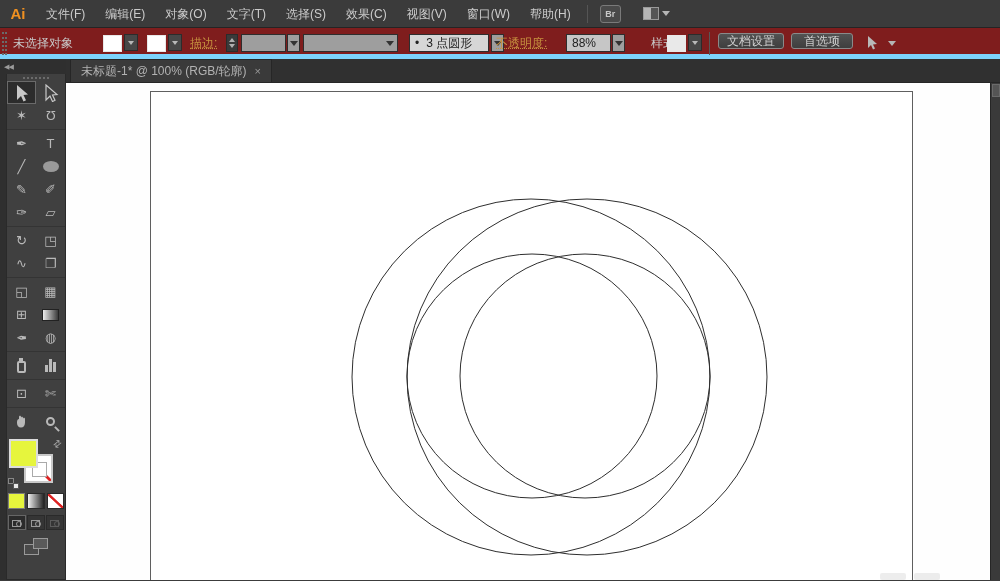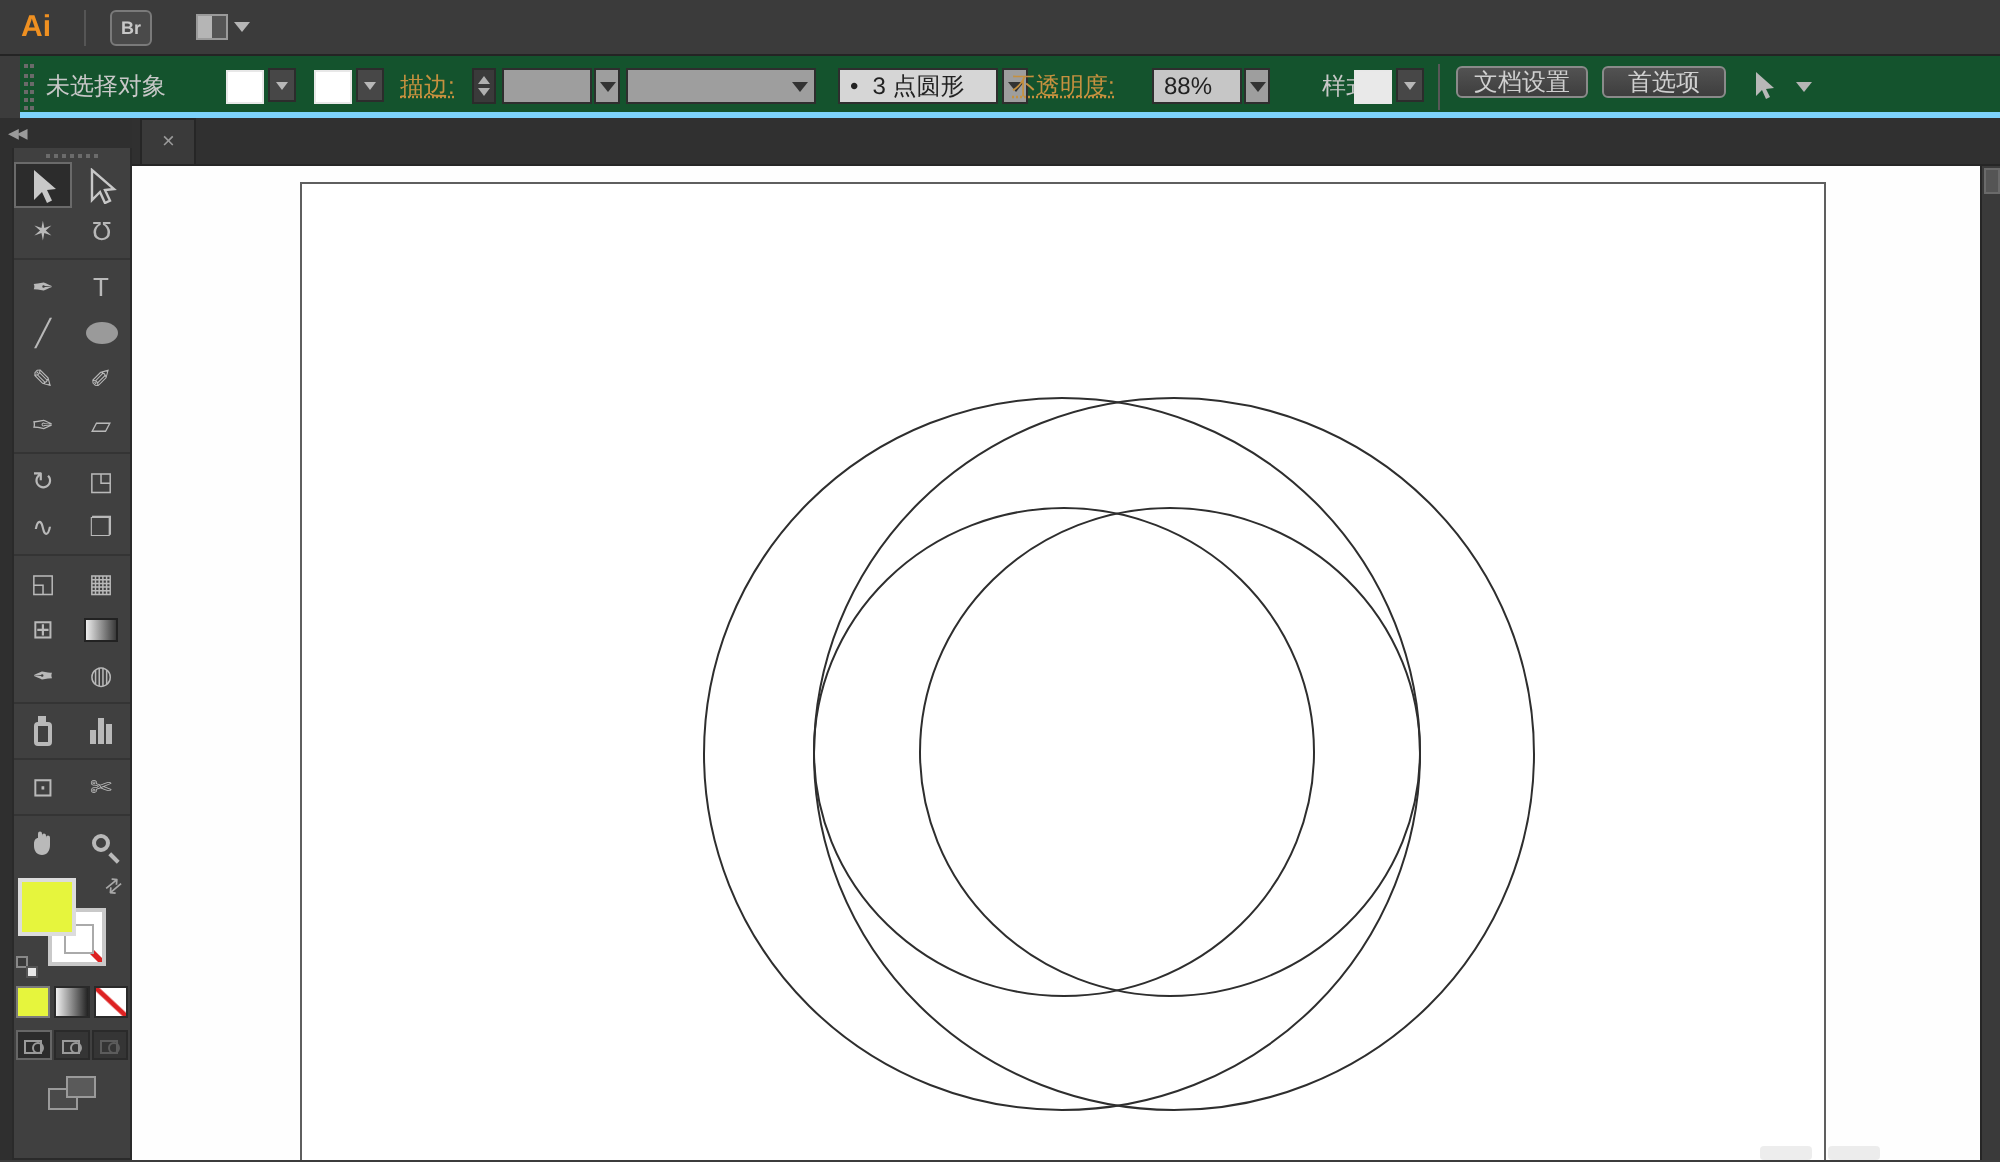--- a/index.html
+++ b/index.html
@@ -12,21 +12,21 @@
   .ai-logo { width:36px; text-align:center; font-weight:bold; font-size:15px; color:#ef9021; }
   .menu-item { padding:0 10px; font-size:12px; color:#cccccc; line-height:28px; cursor:default; }
   .menu-sep { width:1px; height:18px; background:#555; margin:0 6px; }
   .br-btn { width:21px; height:18px; margin-left:6px; border:1px solid #7a7a7a; border-radius:3px; background:#4a4a4a; color:#c8c8c8; font-size:9px; font-weight:bold; display:flex; align-items:center; justify-content:center; }
   .arrange-btn { display:flex; align-items:center; margin-left:22px; gap:3px; }
   .arrange-glyph { width:16px; height:13px; border:1px solid #9a9a9a; background:#555; position:relative; }
   .arrange-glyph::before { content:""; position:absolute; left:0; top:0; bottom:0; width:7px; background:#b5b5b5; }
   .caret { width:0; height:0; border-left:4px solid transparent; border-right:4px solid transparent; border-top:5px solid #b5b5b5; display:inline-block; }
 
   
-  .controlbar { position:relative; height:31px; background:#14532d; border-bottom:3px solid #7dd3fc; font-size:12px;margin-left:10px; }
+  .controlbar { position:relative; height:31px; background:#7f1d1d; border-bottom:5px solid #7dd3fc; font-size:12px; }
   .cb { position:absolute; top:6px; height:18px; display:flex; align-items:center; }
   .cb-grip { left:2px; top:4px; width:5px; height:23px; border-left:2px dotted #6a6a6a; border-right:2px dotted #6a6a6a; }
   .cb-status { left:13px; color:#c8c8c8; }
   .swatch-frame { width:19px; height:17px; border:1px solid #e8e8e8; background:#fff; }
   .swatch-fill-inner { width:100%; height:100%; }
   .none-diag { width:100%; height:100%; background:linear-gradient(to top right, #fff 44%, #d22 46%, #d22 54%, #fff 56%); }
   .arrow-btn { width:14px; height:17px; background:#474747; border:1px solid #2c2c2c; display:flex; align-items:center; justify-content:center; margin-left:1px; }
   .arrow-btn .caret { border-top-color:#b8b8b8; border-left-width:3px; border-right-width:3px; border-top-width:4px; }
   .link-label { color:#c6913f; text-decoration:underline dotted; }
   .stepper { left:226px; width:12px; height:18px; display:flex; flex-direction:column; justify-content:center; gap:2px; align-items:center; background:#3a3a3a; border:1px solid #2b2b2b; }
@@ -100,20 +100,31 @@
   .watermark { position:absolute; bottom:0; display:flex; gap:8px; opacity:.5; }
   .watermark i { width:26px; height:7px; background:#dcdcdc; border-radius:2px; display:block; }
 </style>
 </head>
 <body>
 
 <div id="app">
 
   <div class="menubar">
     <div class="ai-logo">Ai</div>
+    <div id="menu-items" style="display:flex;">
+        <div class="menu-item">文件(F)</div>
+        <div class="menu-item">编辑(E)</div>
+        <div class="menu-item">对象(O)</div>
+        <div class="menu-item">文字(T)</div>
+        <div class="menu-item">选择(S)</div>
+        <div class="menu-item">效果(C)</div>
+        <div class="menu-item">视图(V)</div>
+        <div class="menu-item">窗口(W)</div>
+        <div class="menu-item">帮助(H)</div>
+      </div>
     <div class="menu-sep"></div>
     <div class="br-btn">Br</div>
     <div class="arrange-btn">
       <span class="arrange-glyph"></span>
       <span class="caret"></span>
     </div>
   </div>
 
   <div class="controlbar">
     <div class="cb cb-grip"></div>
@@ -335,20 +346,21 @@
         <div class="screenmode">
             <i></i>
             <b></b>
           </div>
       </div>
     </div>
 
     <div class="doc-area">
       <div class="tabbar">
         <div class="doc-tab">
+          <span>未标题-1* @ 100% (RGB/轮廓)</span>
           <span class="tab-close">×</span>
         </div>
       </div>
       <div class="canvas">
         <div class="artboard" id="artboard" style="left: 84px; top: 8px; width: 763px; height: 600px;"></div>
         <svg id="art-svg" width="924" height="497" viewBox="0 0 924 497">
             <ellipse cx="465" cy="294" rx="179" ry="178" fill="none" stroke="#2e2e2e" stroke-width="1"></ellipse>
             <ellipse cx="521" cy="294" rx="180" ry="178" fill="none" stroke="#2e2e2e" stroke-width="1"></ellipse>
             <ellipse cx="466" cy="293" rx="125" ry="122" fill="none" stroke="#2e2e2e" stroke-width="1"></ellipse>
             <ellipse cx="519" cy="293" rx="125" ry="122" fill="none" stroke="#2e2e2e" stroke-width="1"></ellipse>

